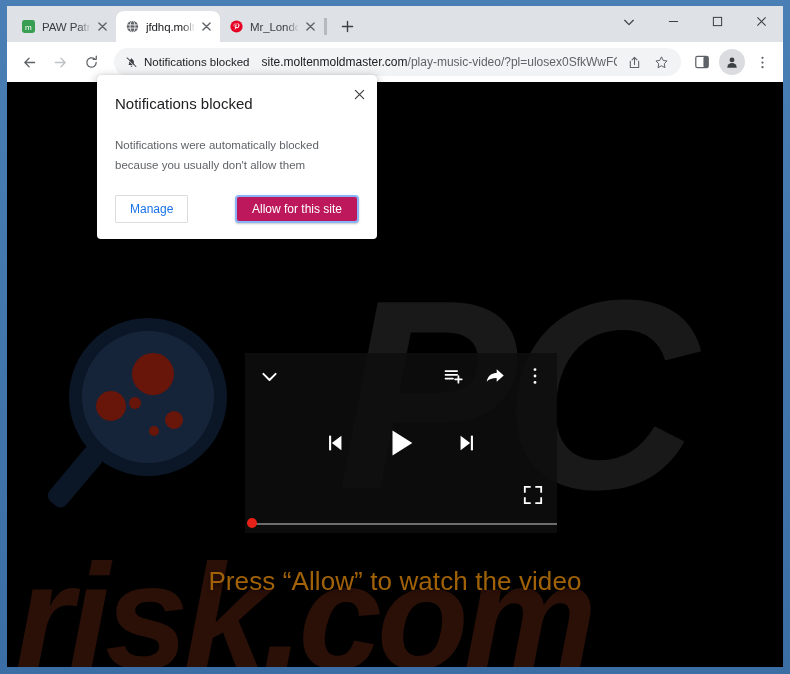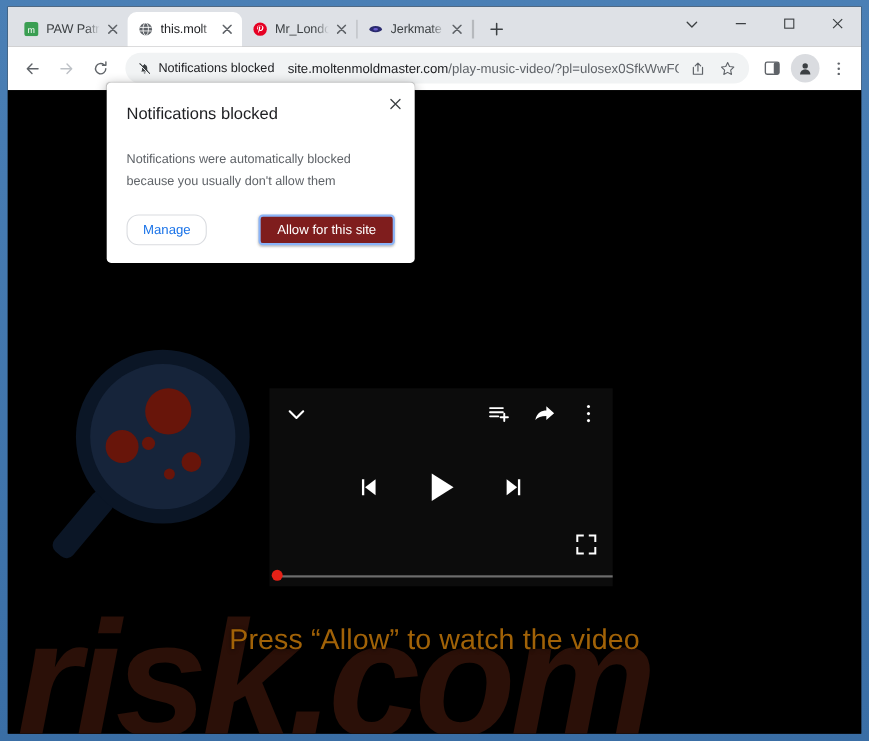--- a/index.html
+++ b/index.html
@@ -342,32 +342,32 @@
   }
   .notif-actions {
     display: flex;
     align-items: center;
     justify-content: space-between;
   }
   .btn-manage {
     height: 28px;
     padding: 0 14px;
     border: 1px solid #dadce0;
-    border-radius: 11px;
+    border-radius: 1px;
     background: #fff;
     color: #1a73e8;
     font-size: 12px;
     font-family: "Liberation Sans", sans-serif;
     display: flex; align-items: center;
   }
   .btn-allow {
     height: 28px;
     padding: 0 15px;
     border-radius: 4px;
-    background: #7f1d1d;
+    background: #be185d;
     color: #fff;
     font-size: 12px;
     font-family: "Liberation Sans", sans-serif;
     border: 2px solid #8ab4f8;
     display: flex; align-items: center;
     box-shadow: 0 1px 2px rgba(60,64,67,0.3);
   }
 </style>
 </head>
 <body>
@@ -393,21 +393,21 @@
     </div>
 
     <div class="tab active">
       <span class="tab-favicon">
         <svg width="13" height="13" viewBox="0 0 16 16">
               <circle cx="8" cy="8" r="7" fill="#5f6368"></circle>
               <ellipse cx="8" cy="8" rx="3" ry="7" fill="none" stroke="#fff" stroke-width="1"></ellipse>
               <path d="M1.5 6 H14.5 M1.5 10 H14.5" stroke="#fff" stroke-width="1"></path>
             </svg>
       </span>
-      <span class="tab-title">this.molt</span>
+      <span class="tab-title">jfdhq.molt</span>
       <span class="tab-close">
         <svg width="9" height="9" viewBox="0 0 10 10">
               <path d="M1 1 L9 9 M9 1 L1 9" stroke="currentColor" stroke-width="1.5" stroke-linecap="round"></path>
             </svg>
       </span>
     </div>
 
     <div class="tab">
       <span class="tab-favicon">
         <svg width="13" height="13" viewBox="0 0 16 16">
@@ -418,34 +418,20 @@
       <span class="tab-title">Mr_Londo</span>
       <span class="tab-close">
         <svg width="9" height="9" viewBox="0 0 10 10">
               <path d="M1 1 L9 9 M9 1 L1 9" stroke="currentColor" stroke-width="1.5" stroke-linecap="round"></path>
             </svg>
       </span>
     </div>
 
     <div class="tab-sep"></div>
 
-    <div class="tab">
-      <span class="tab-favicon">
-        <svg width="13" height="13" viewBox="0 0 16 16">
-              <ellipse cx="8" cy="8" rx="7" ry="3.4" fill="#2a2a6e"></ellipse>
-              <ellipse cx="8" cy="8" rx="2.6" ry="1.4" fill="#6a5cd0"></ellipse>
-            </svg>
-      </span>
-      <span class="tab-title">Jerkmate</span>
-      <span class="tab-close">
-        <svg width="9" height="9" viewBox="0 0 10 10">
-              <path d="M1 1 L9 9 M9 1 L1 9" stroke="currentColor" stroke-width="1.5" stroke-linecap="round"></path>
-            </svg>
-      </span>
-    </div>
 
     <div class="tab-sep"></div>
 
 
     <div class="tab-sep"></div>
 
     <div class="newtab-btn" title="New tab">
       <svg width="13" height="13" viewBox="0 0 14 14">
             <path d="M7 1.5 V12.5 M1.5 7 H12.5" stroke="currentColor" stroke-width="1.5" stroke-linecap="round"></path>
           </svg>
@@ -537,20 +523,21 @@
       <svg width="15" height="15" viewBox="0 0 18 18">
             <circle cx="9" cy="3.4" r="1.35" fill="currentColor"></circle>
             <circle cx="9" cy="9" r="1.35" fill="currentColor"></circle>
             <circle cx="9" cy="14.6" r="1.35" fill="currentColor"></circle>
           </svg>
     </div>
   </div>
 
   <div class="page">
 
+    <div class="wm-pc">PC</div>
     <div class="wm-risk">risk.com</div>
 
     <div class="magnifier">
       <div class="mag-handle"></div>
       <div class="mag-ring"></div>
       <div class="mag-lens">
         <span class="germ" style="left:50px;top:22px;width:42px;height:42px;"></span>
         <span class="germ" style="left:14px;top:60px;width:30px;height:30px;"></span>
         <span class="germ" style="left:47px;top:66px;width:12px;height:12px;"></span>
         <span class="germ" style="left:83px;top:80px;width:18px;height:18px;"></span>

